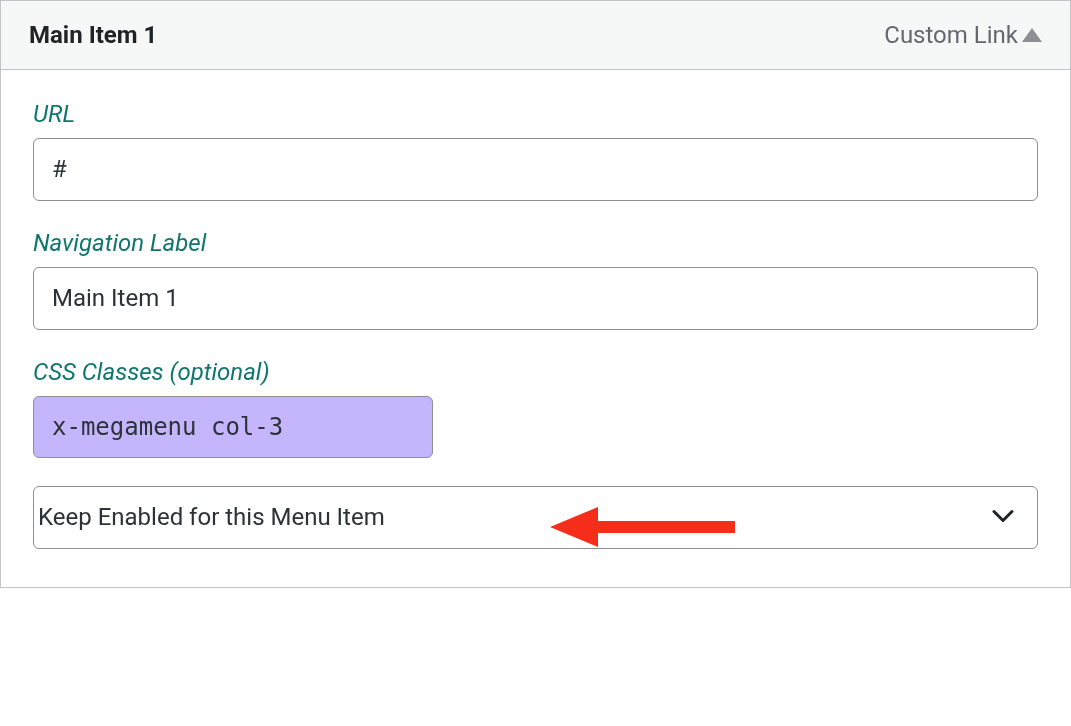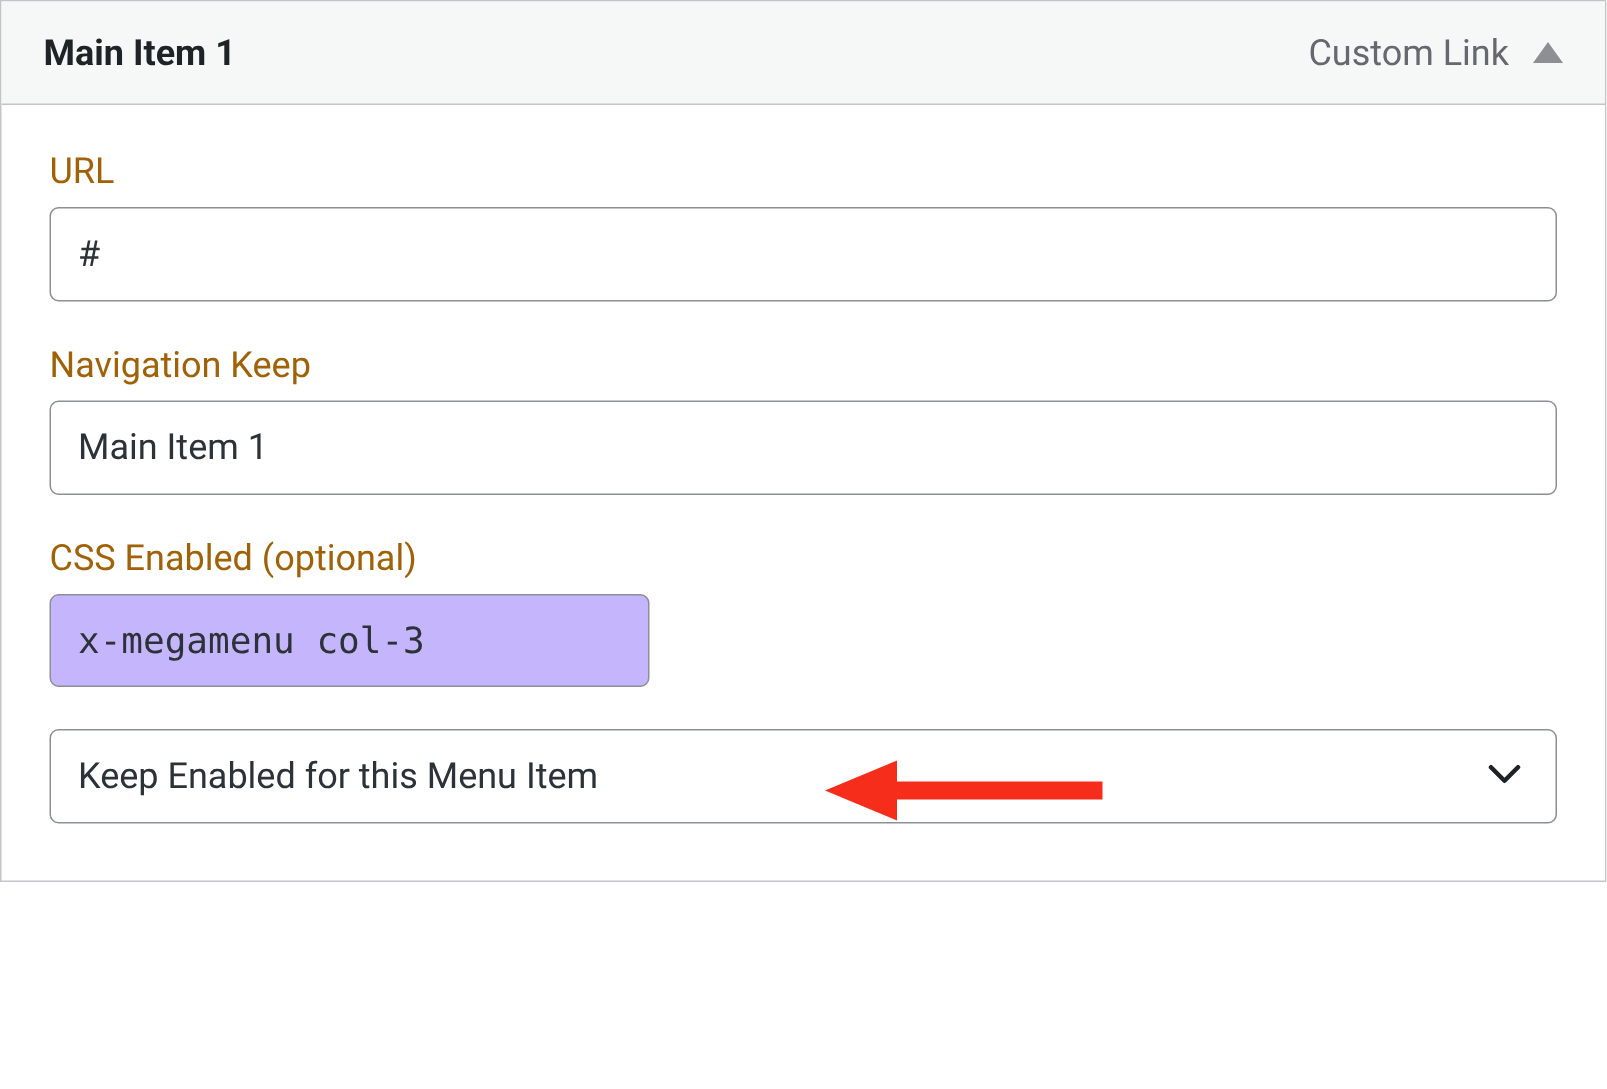--- a/index.html
+++ b/index.html
@@ -27,39 +27,40 @@
       align-items: center;
     }
     .header-title {
       font-weight: 700;
       font-size: 24px;
       color: #1d2327;
     }
     .header-type {
       display: flex;
       align-items: center;
-      gap: 16px;
+      gap: 4px;
       color: #646970;
       font-size: 24px;
     }
     .triangle-up {
       width: 0;
       height: 0;
       border-left: 10px solid transparent;
       border-right: 10px solid transparent;
       border-bottom: 14px solid #8c8f94;
     }
     .content {
       padding: 30px 32px 10px 32px;
     }
     .field-group {
       margin-bottom: 28px;
     }
     .field-label {
-      color: #a16207;
+      font-style: italic;
+      color: #0f766e;
       font-size: 24px;
       display: block;
       margin-bottom: 10px;
     }
     .field-input {
       width: 100%;
       border: 1px solid #8c8f94;
       border-radius: 6px;
       padding: 16px 18px;
       font-size: 24px;
@@ -76,21 +77,21 @@
       font-size: 24px;
       color: #2c3338;
       font-family: ui-monospace, SFMono-Regular, "SF Mono", Menlo, Consolas, monospace;
       background: #c4b5fd;
       line-height: 1.2;
     }
     .field-select {
       width: 100%;
       border: 1px solid #8c8f94;
       border-radius: 6px;
-      padding: 16px 18px;
+      padding: 16px 4px;
       font-size: 24px;
       color: #2c3338;
       font-family: inherit;
       background: #fff;
       appearance: none;
       -webkit-appearance: none;
       line-height: 1.2;
     }
     .select-wrapper {
       position: relative;
@@ -128,26 +129,26 @@
     </div>
   </div>
   <div class="content">
 
     <div class="field-group">
       <label class="field-label">URL</label>
       <input type="text" class="field-input" value="#" style="">
     </div>
 
     <div class="field-group">
-      <label class="field-label">Navigation Keep</label>
+      <label class="field-label">Navigation Label</label>
       <input type="text" class="field-input" value="Main Item 1" style="">
     </div>
 
     <div class="field-group">
-      <label class="field-label">CSS Enabled (optional)</label>
+      <label class="field-label">CSS Classes (optional)</label>
       <input type="text" class="field-input-narrow" value="x-megamenu col-3" style="">
     </div>
 
     <div class="field-group">
       <div class="select-wrapper">
         <select class="field-select">
           <option>Keep Enabled for this Menu Item</option>
         </select>
         <span class="chevron-down">
           <svg viewBox="0 0 22 14">

